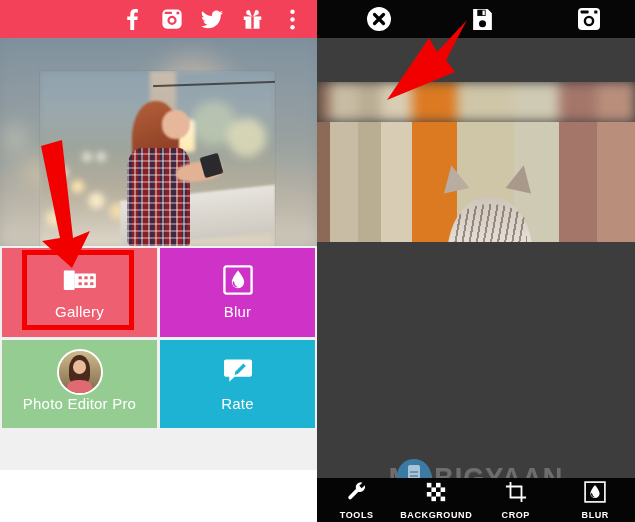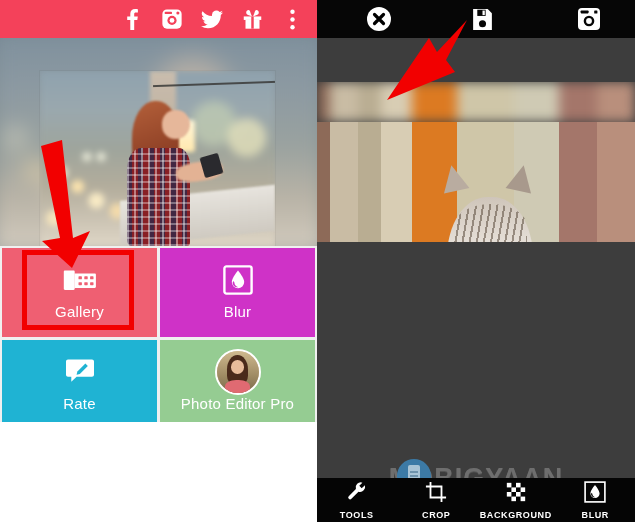--- a/index.html
+++ b/index.html
@@ -5,21 +5,21 @@
 <style>
   html,body{margin:0;padding:0;}
   body{
     width:635px;height:522px;overflow:hidden;
     font-family:"Liberation Sans","DejaVu Sans",sans-serif;
     background:#ffffff;
   }
   .screen{position:relative;width:635px;height:522px;display:flex;}
 
   
-  .left-panel{position:relative;width:317px;height:422px;background:#c2410c;overflow:hidden;}
+  .left-panel{position:relative;width:317px;height:470px;background:#c2410c;overflow:hidden;}
 
   .l-topbar{
     position:absolute;left:0;top:0;width:317px;height:38px;
     background:#f4415a;display:flex;align-items:center;justify-content:flex-end;
     padding-right:12px;box-sizing:border-box;
   }
   .l-topbar .tb-icon{
     width:26px;height:26px;margin-left:14px;display:flex;align-items:center;
     justify-content:center;color:#ffffff;
   }
@@ -297,41 +297,41 @@
           <svg width="30" height="30" viewBox="0 0 30 30">
             <rect x="1.4" y="1.4" width="27.2" height="27.2" rx="2" fill="none" stroke="#fff" stroke-width="2.4"></rect>
             <path fill="#fff" d="M15 5.6c0 0-6.2 7.3-6.2 11.4a6.2 6.2 0 0 0 12.4 0C21.2 12.9 15 5.6 15 5.6z"></path>
             <path fill="#cf32c7" d="M11.4 17.6c0 2.4 1.7 4.2 3.9 4.6-2.8.6-5.3-1.1-5.6-3.6-.1-.9.1-1.8.6-2.6.4.4.7 1 1.1 1.6z"></path>
           </svg>
         </div>
         <div class="t-label">Blur</div>
       </div>
 
 
-      <div class="tile t-rate">
-        <div class="t-icon">
-          <svg width="30" height="28" viewBox="0 0 30 28">
-            <path fill="#fff" d="M3 1.6h24c1.1 0 2 .9 2 2v13.2c0 1.1-.9 2-2 2H11.6l-5.3 5v-5H3c-1.1 0-2-.9-2-2V3.6c0-1.1.9-2 2-2z"></path>
-            <path fill="#1fb3d3" d="M20.4 5.6l2.4 2.4-8 8-3.2.8.8-3.2z"></path>
-          </svg>
-        </div>
-        <div class="t-label">Rate</div>
-      </div>
-
       <div class="tile t-pep">
         <div class="t-icon">
           <div class="avatar">
             <div class="av-bg"></div>
             <div class="av-hair"></div>
             <div class="av-face"></div>
             <div class="av-dress"></div>
           </div>
         </div>
         <div class="t-label">Photo Editor Pro</div>
       </div>
+
+      <div class="tile t-rate">
+        <div class="t-icon">
+          <svg width="30" height="28" viewBox="0 0 30 28">
+            <path fill="#fff" d="M3 1.6h24c1.1 0 2 .9 2 2v13.2c0 1.1-.9 2-2 2H11.6l-5.3 5v-5H3c-1.1 0-2-.9-2-2V3.6c0-1.1.9-2 2-2z"></path>
+            <path fill="#1fb3d3" d="M20.4 5.6l2.4 2.4-8 8-3.2.8.8-3.2z"></path>
+          </svg>
+        </div>
+        <div class="t-label">Rate</div>
+      </div>
     </div>
 
     <svg class="l-arrow" viewBox="0 0 317 522">
       <path fill="#f20000" d="M41 146 L62 140 L73 238 L90 231 L72 268 L42 241 L60 238 Z"></path>
     </svg>
     <div class="highlight-box"></div>
   </div>
 
   <div class="right-panel">
 
@@ -392,47 +392,47 @@
     </div>
 
     <div class="r-bottombar">
       <div class="r-bb-item">
         <div>
           <svg width="22" height="22" viewBox="0 0 24 24">
             <path fill="#fff" d="M20.6 4.5a5.6 5.6 0 0 1-7 7.1L5.9 19.4a2 2 0 0 1-2.9-2.8l7.8-7.8a5.6 5.6 0 0 1 7.1-7l-3.4 3.4 2.6 2.6z"></path>
           </svg>
         </div>
         <div class="r-bb-label">TOOLS</div>
-      </div>
-      <div class="r-bb-item">
-        <div>
-          <svg width="22" height="22" viewBox="0 0 24 24">
-            <path fill="none" stroke="#fff" stroke-width="2" d="M6 1v17h17M1 6h17v17"></path>
-          </svg>
-        </div>
-        <div class="r-bb-label">CROP</div>
       </div>
       <div class="r-bb-item">
         <div>
           <svg width="22" height="22" viewBox="0 0 24 24">
             <rect x="2" y="2" width="5" height="5" fill="#fff"></rect>
               <rect x="12" y="2" width="5" height="5" fill="#fff"></rect>
             <rect x="7" y="7" width="5" height="5" fill="#fff"></rect>
               <rect x="17" y="7" width="5" height="5" fill="#fff"></rect>
             <rect x="2" y="12" width="5" height="5" fill="#fff"></rect>
               <rect x="12" y="12" width="5" height="5" fill="#fff"></rect>
             <rect x="7" y="17" width="5" height="5" fill="#fff"></rect>
               <rect x="17" y="17" width="5" height="5" fill="#fff"></rect>
           </svg>
         </div>
         <div class="r-bb-label">BACKGROUND</div>
       </div>
       <div class="r-bb-item">
         <div>
           <svg width="22" height="22" viewBox="0 0 24 24">
+            <path fill="none" stroke="#fff" stroke-width="2" d="M6 1v17h17M1 6h17v17"></path>
+          </svg>
+        </div>
+        <div class="r-bb-label">CROP</div>
+      </div>
+      <div class="r-bb-item">
+        <div>
+          <svg width="22" height="22" viewBox="0 0 24 24">
             <rect x="1.2" y="1.2" width="21.6" height="21.6" fill="none" stroke="#fff" stroke-width="1.8"></rect>
             <path fill="#fff" d="M12 4.4c0 0-5 5.9-5 9.2a5 5 0 0 0 10 0c0-3.3-5-9.2-5-9.2z"></path>
             <path fill="#050505" d="M9.1 14c0 2 1.4 3.4 3.2 3.7-2.3.5-4.3-.9-4.6-2.9-.1-.7.1-1.5.5-2.1.3.4.6.9.9 1.3z"></path>
           </svg>
         </div>
         <div class="r-bb-label">BLUR</div>
       </div>
     </div>
 
     <svg class="r-arrow" viewBox="0 0 318 522">

